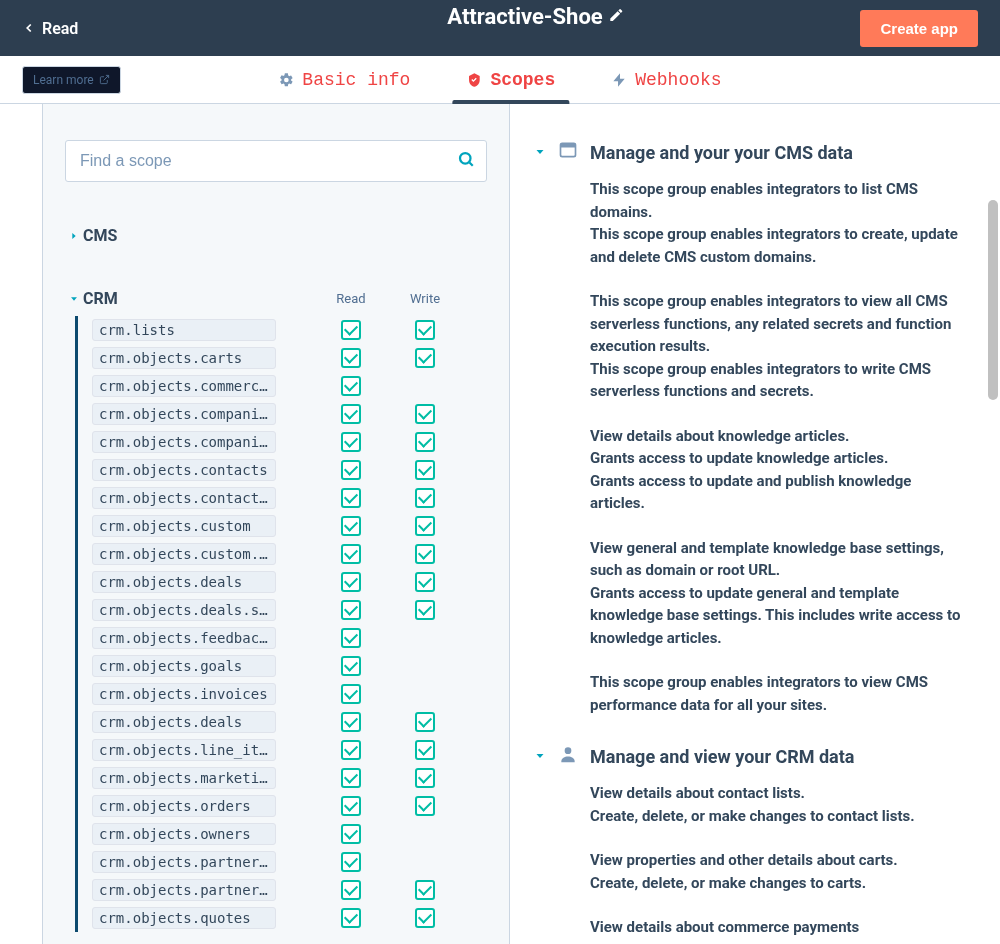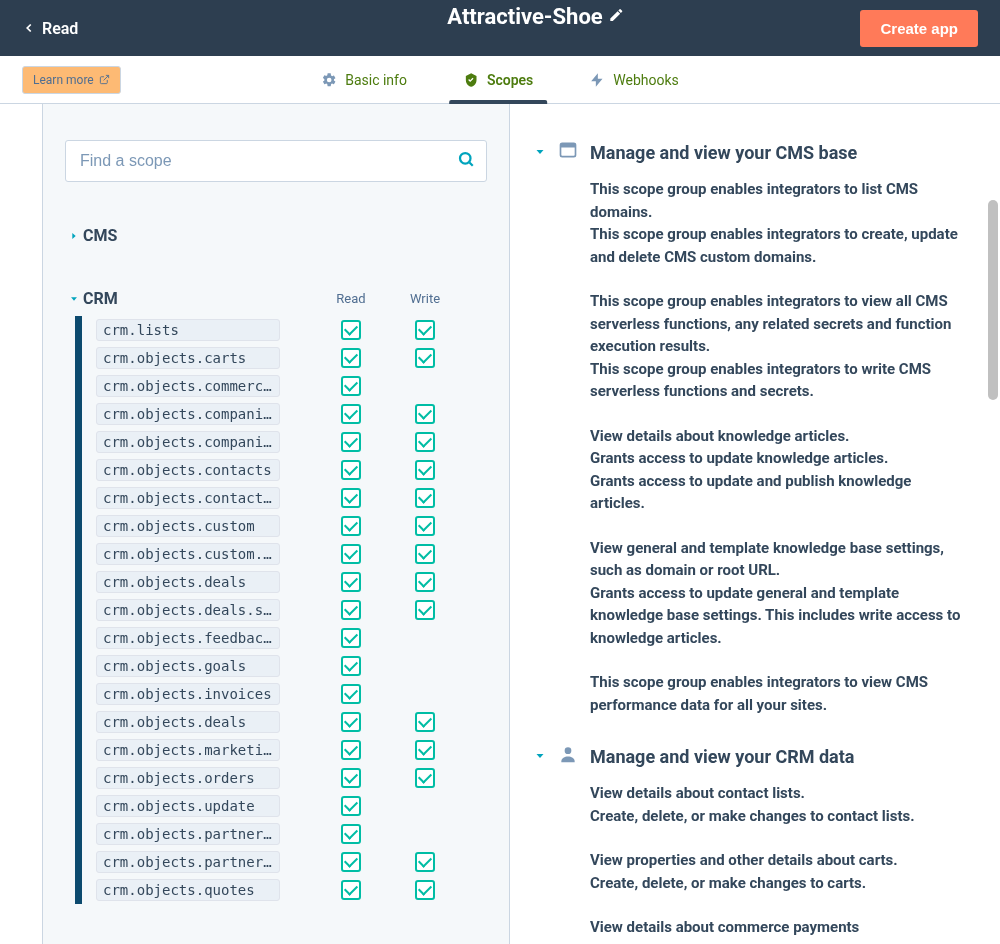--- a/index.html
+++ b/index.html
@@ -10,24 +10,24 @@
   .back { display: flex; align-items: center; color: #fff; font-weight: 600; font-size: 16px; cursor: pointer; gap: 6px; }
   .back svg { width: 14px; height: 14px; }
   .title-center { position: absolute; left: 50%; top: 4px; transform: translateX(-50%); display: flex; align-items: center; gap: 6px; margin-left: 36px; }
   .app-title { color: #fff; font-size: 22px; font-weight: 700; }
   .edit-icon { color: #fff; cursor: pointer; }
   .edit-icon svg { width: 16px; height: 16px; }
   .create-btn { background: #ff7a59; color: #fff; border: none; padding: 10px 20px; font-size: 15px; font-weight: 600; border-radius: 3px; cursor: pointer; }
 
   
   .tabbar { height: 48px; border-bottom: 1px solid #cbd6e2; display: flex; align-items: stretch; padding-left: 22px; position: relative; background: #fff; }
-  .learn-more { align-self: center; border: 1px solid #cbd6e2; background: #fdba74; color: #506e91; border-radius: 3px; padding: 6px 10px; font-size: 12px; display: flex; align-items: center; gap: 5px; cursor: pointer; }
+  .learn-more { align-self: center; border: 1px solid #cbd6e2; background: #0f172a; color: #506e91; border-radius: 3px; padding: 6px 10px; font-size: 12px; display: flex; align-items: center; gap: 5px; cursor: pointer; }
   .learn-more svg { width: 11px; height: 11px; }
   .tabs { display: flex; position: absolute; left: 50%; transform: translateX(-50%); height: 100%; gap: 56px; }
-  .tab { display: flex; align-items: center; gap: 8px; font-size: 14px; color: #4d7c0f; cursor: pointer; position: relative; }
+  .tab { display: flex; align-items: center; gap: 8px; font-size: 18px; color: #ef4444; cursor: pointer; position: relative; font-family: Liberation Mono, monospace; }
   .tab svg { width: 16px; height: 16px; }
   .tab.active { font-weight: 600; }
   .tab.active::after { content:""; position:absolute; bottom:-1px; left:-14px; right:-14px; height:4px; background:#33475b; border-radius:2px 2px 0 0; }
 
   
   .main { display: flex; height: calc(944px - 56px - 48px); border-top: none; }
   .left { width: 468px; background:#f5f8fa; border-right:1px solid #cbd6e2; border-left:1px solid #cbd6e2; margin-left:42px; padding: 36px 22px 0 22px; overflow: hidden; }
   .right { flex:1; padding: 36px 34px 0 24px; overflow-y: auto; position:relative; }
 
   
@@ -39,21 +39,21 @@
 
   
   .cat-row { display:flex; align-items:center; cursor:pointer; margin-bottom: 18px; }
   .cat-chevron { width: 18px; display:flex; justify-content:center; color:#00a4bd; }
   .cat-chevron svg { width:10px; height:10px; }
   .cat-label { font-weight:700; font-size:16px; color:#33475b; }
   .col-headers { margin-left:auto; display:flex; gap: 34px; font-size:13px; color:#506e91; padding-right: 42px;}
   .col-headers span{ width:40px; text-align:center; }
 
   
-  .scope-list { border-left: 7px solid #0c4a6e; margin-left: 10px; }
+  .scope-list { border-left: 3px solid #0c4a6e; margin-left: 10px; }
   .scope-row { display:flex; align-items:center; height:28px; }
   .scope-name { font-family: Consolas, Monaco, monospace; font-size:14px; color:#33475b; background:#eaf0f6; border:1px solid #dfe3eb; border-radius:3px; padding: 2px 6px; margin-left: 14px; width: 184px; overflow:hidden; white-space:nowrap; }
   .cb-cell { width:40px; display:flex; justify-content:center; }
   .cb-wrap { margin-left:auto; display:flex; gap:34px; padding-right:42px; }
   .cb { width:20px; height:20px; border:2px solid #00bda5; border-radius:3px; display:flex; align-items:center; justify-content:center; cursor:pointer; background:#fff; }
   .cb.checked::after { content:""; width:10px; height:6px; border-left:2.5px solid #00bda5; border-bottom:2.5px solid #00bda5; transform: rotate(-45deg) translate(1px,-1px); }
   .cb.hidden { visibility:hidden; }
 
   
   .section-head { display:flex; align-items:center; gap:12px; margin-bottom:14px; }
@@ -319,20 +319,31 @@
           <span class="cb-wrap">
             <span class="cb-cell">
               <span class="cb checked"></span>
             </span>
             <span class="cb-cell">
               <span class="cb checked"></span>
             </span>
           </span>
         </div>
         <div class="scope-row">
+          <span class="scope-name">crm.objects.line_it…</span>
+          <span class="cb-wrap">
+            <span class="cb-cell">
+              <span class="cb checked"></span>
+            </span>
+            <span class="cb-cell">
+              <span class="cb checked"></span>
+            </span>
+          </span>
+        </div>
+        <div class="scope-row">
           <span class="scope-name">crm.objects.marketi…</span>
           <span class="cb-wrap">
             <span class="cb-cell">
               <span class="cb checked"></span>
             </span>
             <span class="cb-cell">
               <span class="cb checked"></span>
             </span>
           </span>
         </div>
@@ -341,21 +352,21 @@
           <span class="cb-wrap">
             <span class="cb-cell">
               <span class="cb checked"></span>
             </span>
             <span class="cb-cell">
               <span class="cb checked"></span>
             </span>
           </span>
         </div>
         <div class="scope-row">
-          <span class="scope-name">crm.objects.update</span>
+          <span class="scope-name">crm.objects.owners</span>
           <span class="cb-wrap">
             <span class="cb-cell">
               <span class="cb checked"></span>
             </span>
             <span class="cb-cell">
               <span class="cb hidden"></span>
             </span>
           </span>
         </div>
         <div class="scope-row">
@@ -402,21 +413,21 @@
           <svg viewBox="0 0 24 24" fill="currentColor">
               <polygon points="5,8 19,8 12,16"></polygon>
             </svg>
         </span>
         <span class="section-icon">
           <svg viewBox="0 0 24 24" fill="currentColor">
               <rect x="3" y="4" width="18" height="16" rx="2" fill="none" stroke="currentColor" stroke-width="2"></rect>
               <rect x="3" y="4" width="18" height="5" fill="currentColor"></rect>
             </svg>
         </span>
-        <span class="section-title">Manage and view your CMS base</span>
+        <span class="section-title">Manage and your your CMS data</span>
       </div>
       <div class="section-body">
         <p style="white-space:pre-line">This scope group enables integrators to list CMS domains.
 This scope group enables integrators to create, update and delete CMS custom domains.</p>
         <p style="white-space:pre-line">This scope group enables integrators to view all CMS serverless functions, any related secrets and function execution results.
 This scope group enables integrators to write CMS serverless functions and secrets.</p>
         <p style="white-space:pre-line">View details about knowledge articles.
 Grants access to update knowledge articles.
 Grants access to update and publish knowledge articles.</p>
         <p style="white-space:pre-line">View general and template knowledge base settings, such as domain or root URL.

